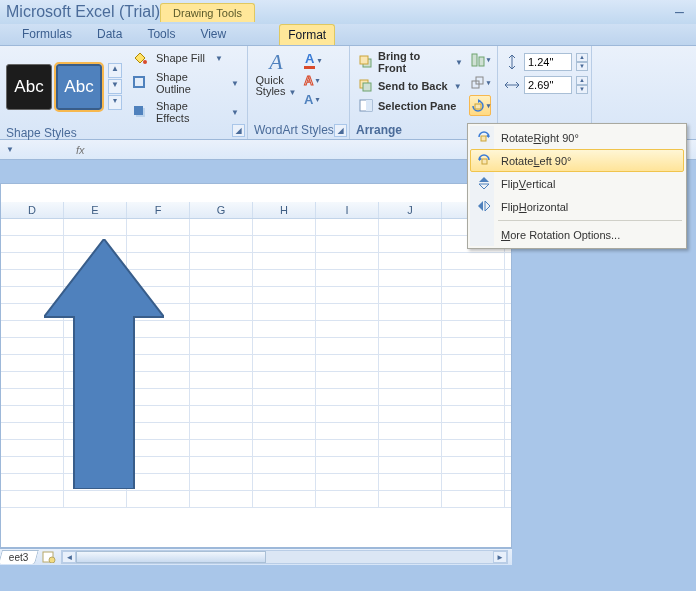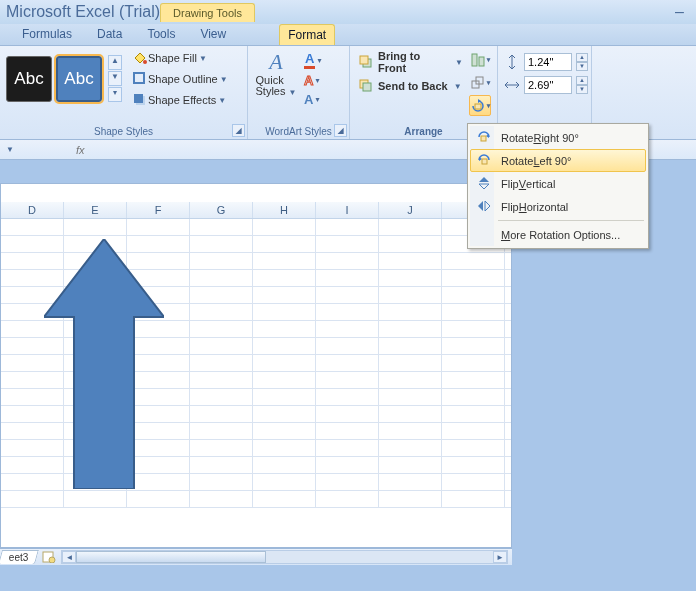--- a/index.html
+++ b/index.html
@@ -15,34 +15,34 @@
 
 .tabs { display: flex; height: 22px; background: linear-gradient(#cfe0f4,#bdd4ee); padding-left: 14px; gap: 9px; border-bottom: 1px solid #9db8d9; }
 .tabs .tab { color: #3b5e8f; font-size: 12px; padding: 3px 8px; cursor: pointer; }
 .tabs .tab.context { margin-left: 36px; }
 .tabs .tab.active { background: #fff4c6; border: 1px solid #e0c860; border-bottom: none; border-radius: 3px 3px 0 0; color: #0f172a; }
 .tabs .tab.active2 { background: #ffe799; }
 
 
 .ribbon { display: flex; height: 94px; background: linear-gradient(#eaf1fb,#d7e5f7); border-bottom: 1px solid #9db8d9; }
 .group { border-right: 1px solid #b9cde6; padding: 3px 6px 1px 6px; display: flex; flex-direction: column; position: relative; }
-.group-label { text-align: center; color: #4a6b99; font-size: 10px; padding: 1px 0; margin-top: auto; }
+.group-label { color: #4a6b99; font-size: 12px; padding: 1px 0; margin-top: auto; }
 .group .dlg { position: absolute; bottom: 2px; right: 2px; width: 13px; height: 13px; border: 1px solid #a9c6e9; font-size: 8px; text-align: center; line-height: 11px; color: #4a6b99; background: #eaf1fb; }
 
 
 .shape-gallery { display: flex; gap: 4px; align-items: center; }
 .sample { width: 46px; height: 46px; border: 1px solid #a9c6e9; border-radius: 3px; display: flex; align-items: center; justify-content: center; background: #fff; }
 .sample.dark { background: #1c1c1c; color: #fff; border-color: #666; }
 .sample.blue { background: #4f81bd; color: #fff; border: 2px solid #385d8a; }
 .sample.sel { outline: 2px solid #f7b84f; }
 .sample span { font-size: 17px; }
 .gal-controls { display: flex; flex-direction: column; margin-left: 2px; }
 .gal-controls div { width: 14px; height: 15px; border: 1px solid #a9c6e9; background: #eaf1fb; text-align: center; font-size: 8px; color: #4a6b99; margin-bottom: 1px; }
 .shape-cmds { margin-left: 8px; display: flex; flex-direction: column; gap: 3px; }
-.shape-cmds .cmd { display: flex; align-items: center; gap: 0; font-size: 11px; color: #333; padding: 1px 2px; }
+.shape-cmds .cmd { display: flex; align-items: center; gap: 8px; font-size: 11px; color: #333; padding: 1px 2px; }
 .shape-cmds .cmd .drop { color: #4a6b99; font-size: 8px; margin-left: 2px; }
 
 
 .wa { display: flex; align-items: flex-start; gap: 6px; }
 .wa-big { display: flex; flex-direction: column; align-items: center; width: 44px; }
 .wa-big .glyphs { font-family: Georgia, serif; font-size: 22px; color: #4f81bd; font-style: italic; }
 .wa-big .lbl { font-size: 11px; color: #333; text-align: left; line-height: 1; }
 .wa-small { display: flex; flex-direction: column; gap: 4px; font-size: 13px; margin-top: 2px; }
 .wa-small div { display: flex; align-items: center; gap: 2px; }
 
@@ -83,21 +83,21 @@
 .sheetbar { position: absolute; top: 548px; left: 0; width: 512px; height: 17px; background: linear-gradient(#e8f0fb,#d7e5f7); display: flex; align-items: center; border-top: 1px solid #9db8d9; }
 .sheetbar .stab { background: #fff; border: 1px solid #a9bfd6; border-bottom: none; padding: 1px 8px; font-size: 10px; color: #333; border-radius: 0 0 3px 3px; transform: skewX(-15deg); }
 .sheetbar .stab span { display:inline-block; transform: skewX(15deg); }
 .sheetbar .ins { width: 16px; height: 14px; margin-left: 4px; display:flex;align-items:center;justify-content:center; }
 .sheetbar .hscroll { flex: 1; margin: 0 4px; height: 14px; background: #dbe6f4; border: 1px solid #b9cde6; position: relative; }
 .sheetbar .hscroll .thumb { position: absolute; left: 14px; width: 190px; top: 0; bottom: 0; background: linear-gradient(#f0f6fd,#cadbf0); border: 1px solid #a9bfd6; }
 .sheetbar .hscroll .arr { position:absolute; top:0; bottom:0; width:14px; background:#e8f0fb; border:1px solid #b9cde6; text-align:center; font-size:8px; line-height:12px; color:#4a6b99;}
 .sheetbar .hscroll .arr.l{left:0;} .sheetbar .hscroll .arr.r{right:0;}
 
 
-.dropdown { position: absolute; top: 123px; left: 467px; width: 182px; background: #f7f7f4; border: 1px solid #a9a9a0; box-shadow: 2px 2px 3px rgba(0,0,0,.25); z-index: 50; padding: 2px; }
+.dropdown { position: absolute; top: 123px; left: 467px; width: 220px; background: #f7f7f4; border: 1px solid #a9a9a0; box-shadow: 2px 2px 3px rgba(0,0,0,.25); z-index: 50; padding: 2px; }
 .dropdown .iconstrip { position: absolute; left: 2px; top: 2px; bottom: 2px; width: 24px; background: #eef2f6; }
 .dropdown .mitem { position: relative; display: flex; align-items: center; height: 23px; padding-left: 30px; font-size: 11px; color: #333; border: 1px solid transparent; border-radius: 2px; }
 .dropdown .mitem.hover { background: linear-gradient(#fff6d5,#ffe499); border: 1px solid #f0c44c; }
 .dropdown .mitem .mnemonic { text-decoration: underline; }
 .dropdown .msep { height: 1px; background: #d0d0c8; margin: 2px 2px 2px 28px; }
 .dropdown .micon { position: absolute; left: 4px; width: 18px; text-align: center; }
 
 
 .ico { width: 16px; height: 16px; display: inline-flex; align-items: center; justify-content: center; }
 .ico svg { width: 16px; height: 16px; }
@@ -212,20 +212,29 @@
         </div>
         <div class="cmd">
           <span class="ico">
               <svg viewBox="0 0 16 16">
                 <rect x="2" y="2" width="8" height="8" fill="#f9e6b3" stroke="#caa43a"></rect>
                 <rect x="5" y="5" width="8" height="8" fill="#cfe0d4" stroke="#6fa36f"></rect>
               </svg>
             </span>
           <span>Send to Back</span>
             <span class="drop" style="font-size:8px;color:#4a6b99;margin-left:2px;">▼</span>
+        </div>
+        <div class="cmd">
+          <span class="ico">
+              <svg viewBox="0 0 16 16">
+                <rect x="2" y="2" width="12" height="11" fill="#fff" stroke="#7a95b8"></rect>
+                <rect x="8" y="2" width="6" height="11" fill="#dbe8f7"></rect>
+              </svg>
+            </span>
+          <span>Selection Pane</span>
         </div>
       </div>
       <div class="arr-col2">
         <div class="ibtn">
             <span class="ico">
               <svg viewBox="0 0 16 16">
                 <rect x="2" y="2" width="5" height="12" fill="#cfe0d4" stroke="#6fa36f"></rect>
                 <rect x="9" y="5" width="5" height="9" fill="#cfe0d4" stroke="#6fa36f"></rect>
               </svg>
             </span>

